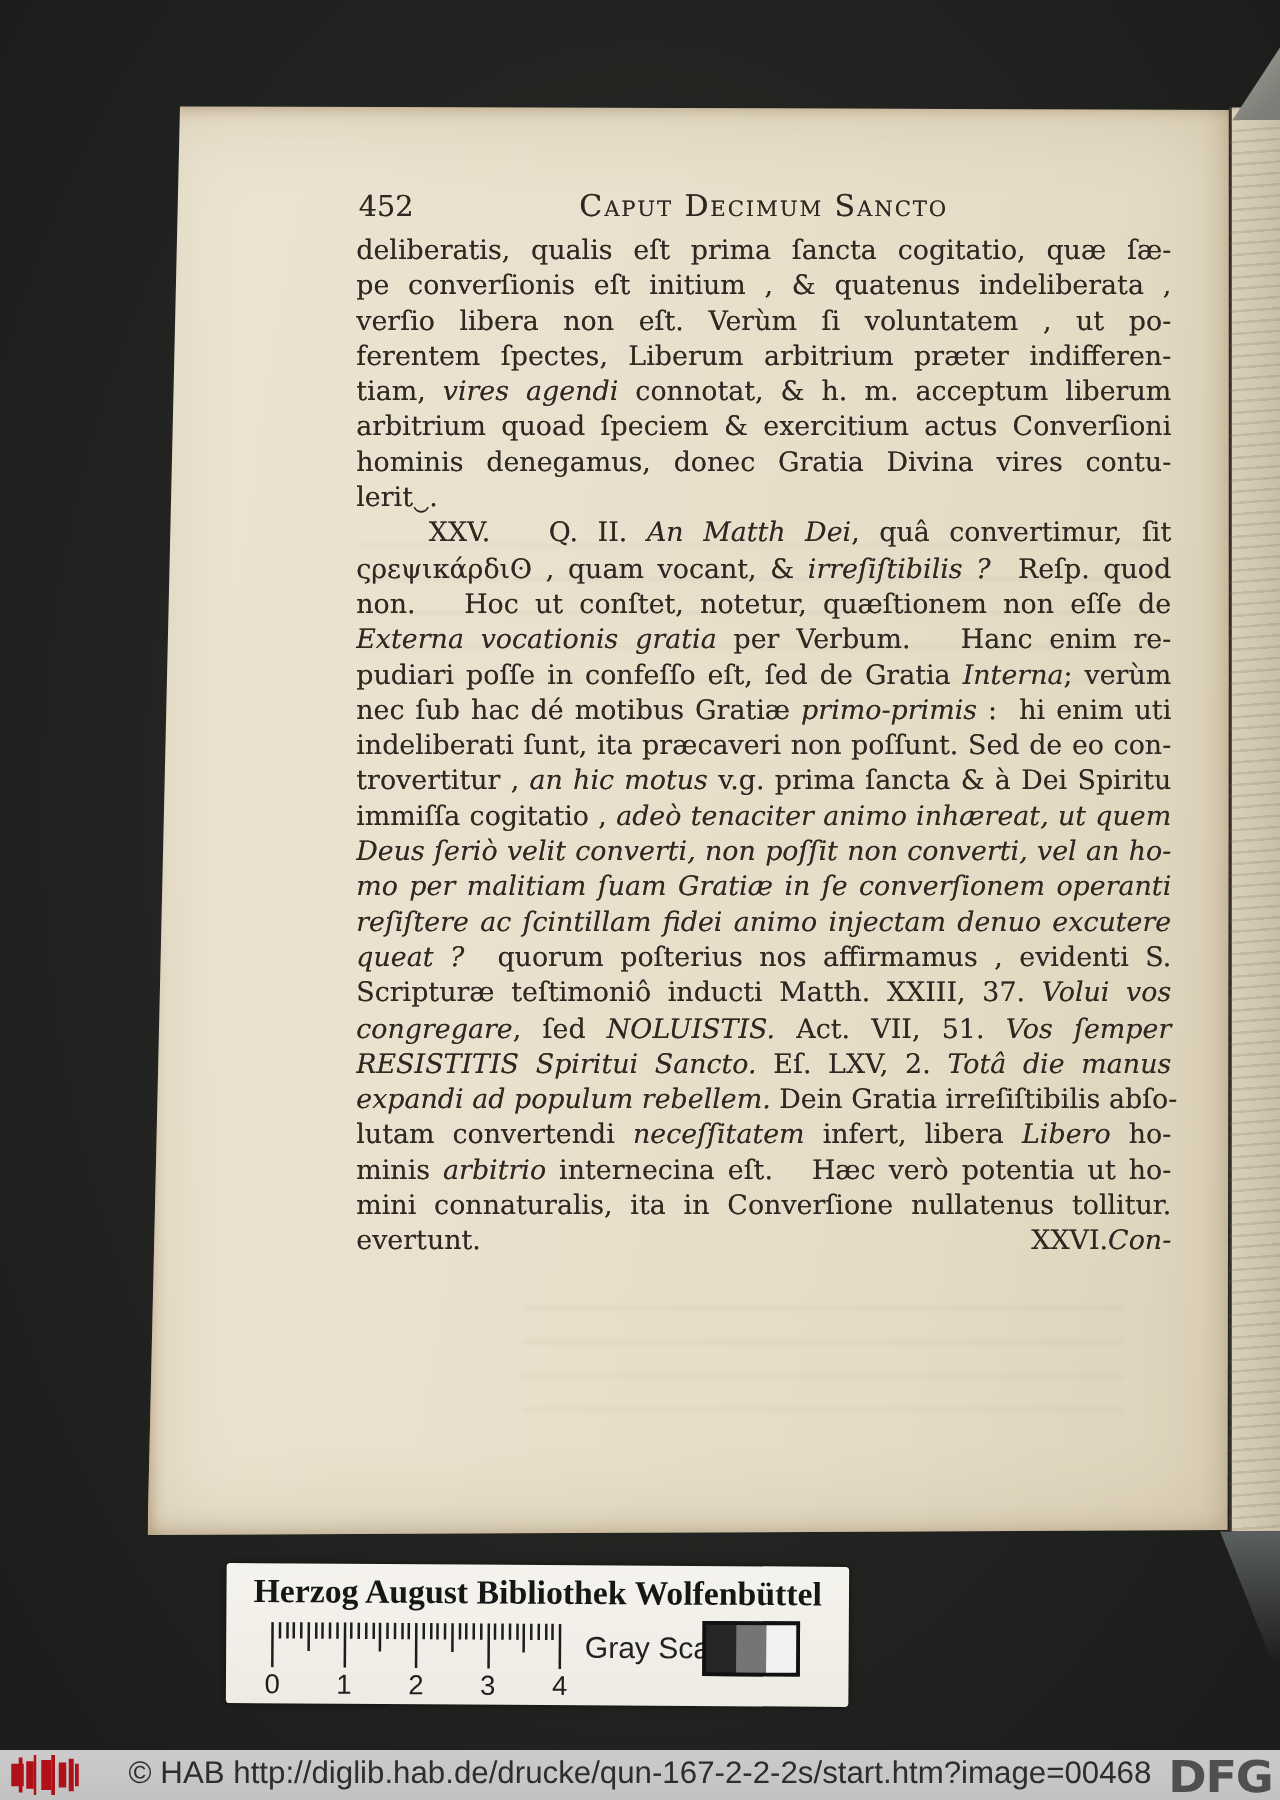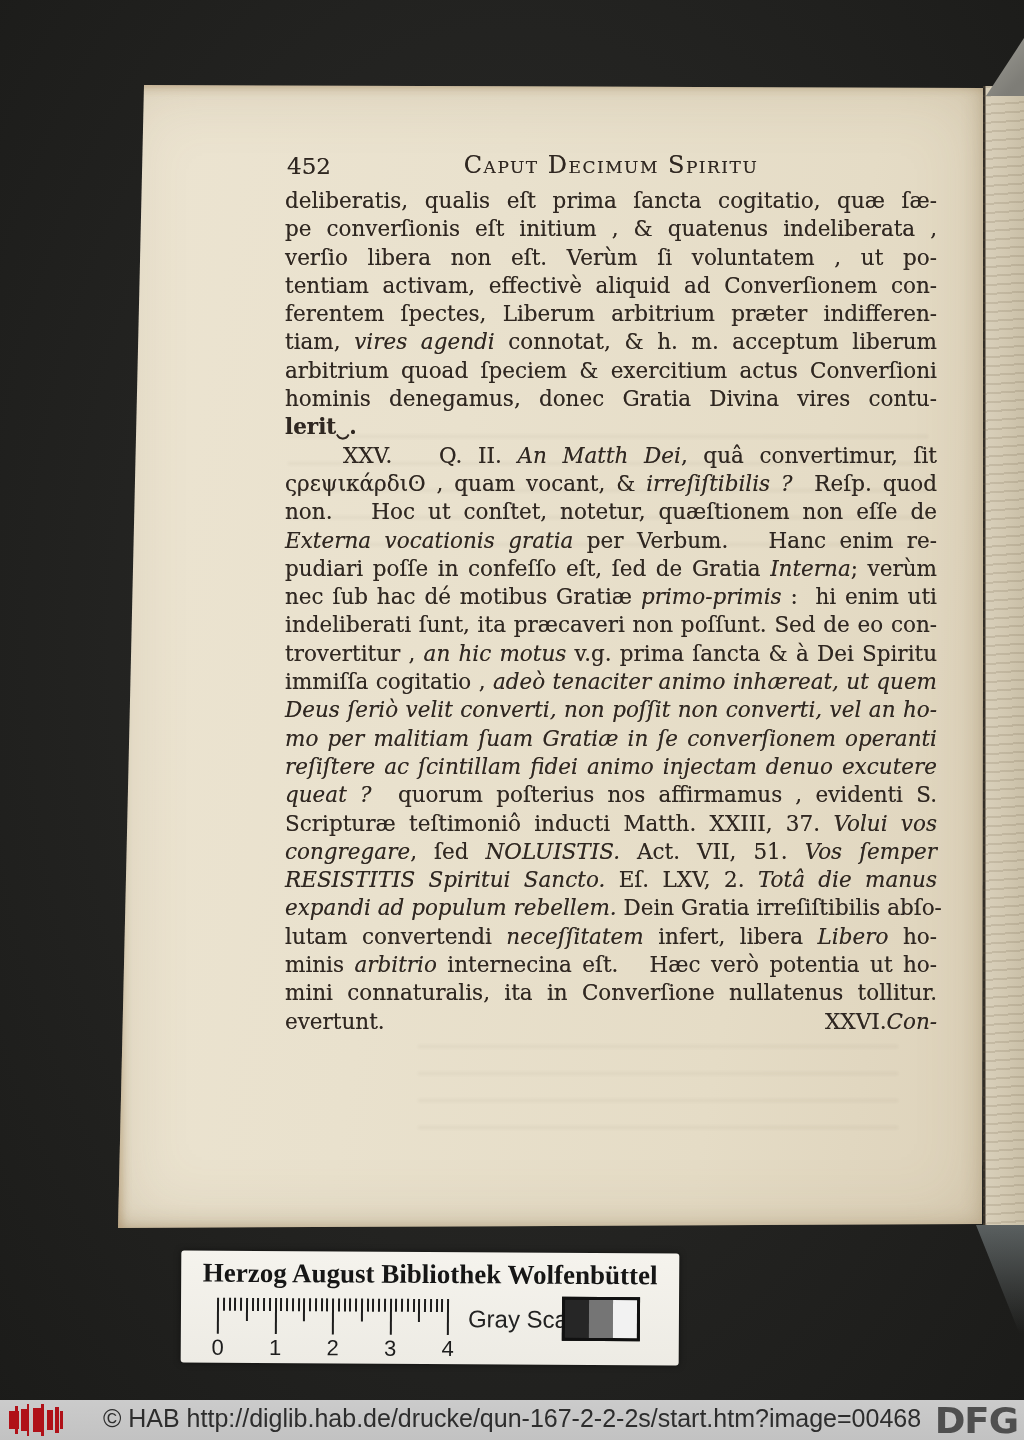--- a/index.html
+++ b/index.html
@@ -32,21 +32,21 @@
     color:#2f2721;text-shadow:0 0 .5px rgba(47,39,33,.55);
   }
   .pageheader{position:relative;height:36px;font-size:23px;}
   .pagenum{position:absolute;left:2px;top:2px;text-align:center;}
   .chaptitle{position:absolute;left:0;right:0;text-align:center;top:0;
     font-variant:small-caps;letter-spacing:1.5px;font-size:24px;}
   .bodyline{
     font-size:21.5px;line-height:28.3px;height:28.3px;white-space:nowrap;
     text-align:justify;text-align-last:justify;
   }
-  .bodyline.left{text-align:left;text-align-last:left;font-weight:bold;}
+  .bodyline.left{text-align:left;text-align-last:left;}
   .bodyline.flexline{display:flex;justify-content:space-between;white-space:nowrap;}
   .seg.i{font-style:italic;}
   .seg.g{font-style:normal;font-family:"DejaVu Serif","DejaVu Sans",serif;}
   
   .foreedge{
     position:absolute;left:983px;top:86px;width:41px;height:1139px;
     background:linear-gradient(90deg,#2e2a23 0,#3a332a 2px,#d8cfba 3px,#d2c8b1 55%,#c9bfa7 100%);
   }
   .foreedge::after{
     content:"";position:absolute;inset:0;opacity:.35;
@@ -105,27 +105,26 @@
 
 <div class="page">
   <div class="page-paper"></div>
   <div class="page-edge-left"></div>
   <div class="ghost" style="left:170px;top:350px;width:640px;height:130px;"></div>
   <div class="ghost" style="left:300px;top:960px;width:480px;height:100px;"></div>
 
   <div class="textblock">
     <div class="pageheader">
       <span class="pagenum">452</span>
-      <span class="chaptitle">Caput Decimum Spiritu</span>
+      <span class="chaptitle">Caput Decimum Sancto</span>
     </div>
     <div id="body-lines">
         <div class="bodyline"><span class="seg n">deliberatis, qualis eſt prima ſancta cogitatio, quæ ſæ-</span></div>
         <div class="bodyline"><span class="seg n">pe converſionis eſt initium , &amp; quatenus  indeliberata ,</span></div>
         <div class="bodyline"><span class="seg n">verſio libera non eſt.  Verùm ſi voluntatem , ut po-</span></div>
-        <div class="bodyline"><span class="seg n">tentiam activam, effectivè aliquid ad Converſionem con-</span></div>
         <div class="bodyline"><span class="seg n">ferentem ſpectes, Liberum arbitrium præter indifferen-</span></div>
         <div class="bodyline"><span class="seg n">tiam, </span><span class="seg i">vires agendi</span><span class="seg n"> connotat, &amp; h. m. acceptum liberum</span></div>
         <div class="bodyline"><span class="seg n">arbitrium quoad ſpeciem &amp; exercitium actus Converſioni</span></div>
         <div class="bodyline"><span class="seg n">hominis denegamus, donec Gratia Divina vires contu-</span></div>
         <div class="bodyline left"><span class="seg n">lerit‿.</span></div>
         <div class="bodyline" style="text-indent: 58px;"><span class="seg n">XXV.&nbsp;&nbsp; Q. II. </span><span class="seg i">An Matth Dei</span><span class="seg n">, quâ convertimur, ſit</span></div>
         <div class="bodyline"><span class="seg g">ςρεψικάρδιʘ</span><span class="seg n"> , quam vocant, &amp; </span><span class="seg i">irreſiſtibilis ?</span><span class="seg n">&nbsp; Reſp. quod</span></div>
         <div class="bodyline"><span class="seg n">non.&nbsp;&nbsp; Hoc ut conſtet, notetur, quæſtionem non eſſe de</span></div>
         <div class="bodyline"><span class="seg i">Externa vocationis gratia</span><span class="seg n"> per Verbum.&nbsp;&nbsp; Hanc enim re-</span></div>
         <div class="bodyline"><span class="seg n">pudiari poſſe in confeſſo eſt, ſed de Gratia </span><span class="seg i">Interna</span><span class="seg n">; verùm</span></div>

